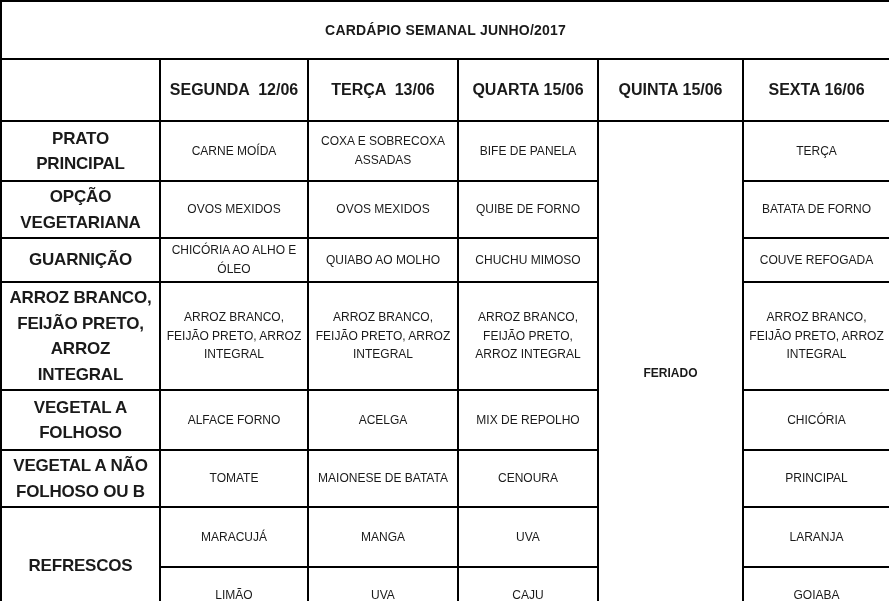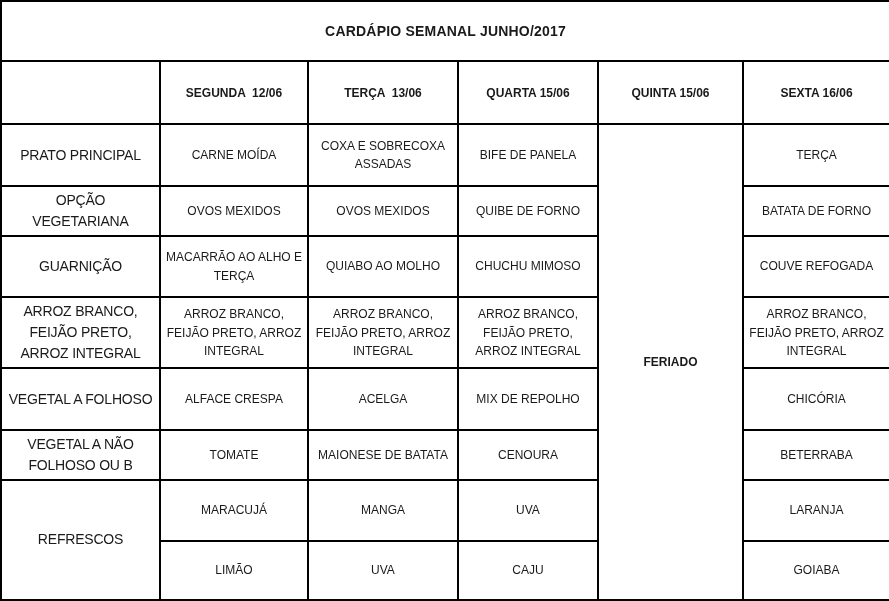--- a/index.html
+++ b/index.html
@@ -23,27 +23,27 @@
     padding: 2px 4px;
     overflow: hidden;
   }
   td.title-cell {
     font-weight: bold;
     font-size: 14px;
     letter-spacing: 0.2px;
   }
   th.day {
     font-weight: bold;
-    font-size: 12px;
+    font-size: 16px;
     white-space: pre;
   }
   td.label {
     text-align: left;
-    font-weight: normal;
-    font-size: 14px;
+    font-weight: bold;
+    font-size: 17px;
     letter-spacing: -0.2px;
     line-height: 1.5;
     padding-left: 7px;
     padding-right: 3px;
   }
   td.cell {
     font-size: 12px;
     line-height: 1.55;
   }
   td.holiday {
@@ -88,50 +88,50 @@
   </tr>
 
   <tr style="height:46px">
     <td class="label">OPÇÃO VEGETARIANA</td>
     <td class="cell">OVOS MEXIDOS</td>
     <td class="cell">OVOS MEXIDOS</td>
     <td class="cell">QUIBE DE FORNO</td>
     <td class="cell">BATATA DE FORNO</td>
   </tr>
 
-  <tr style="height:60px">
+  <tr style="height:44px">
     <td class="label">GUARNIÇÃO</td>
-    <td class="cell">MACARRÃO AO ALHO E TERÇA</td>
+    <td class="cell">CHICÓRIA AO ALHO E ÓLEO</td>
     <td class="cell">QUIABO AO MOLHO</td>
     <td class="cell">CHUCHU MIMOSO</td>
     <td class="cell">COUVE REFOGADA</td>
   </tr>
 
   <tr style="height:48px">
     <td class="label">ARROZ BRANCO, FEIJÃO PRETO, ARROZ INTEGRAL</td>
     <td class="cell">ARROZ BRANCO, FEIJÃO PRETO, ARROZ INTEGRAL</td>
     <td class="cell">ARROZ BRANCO, FEIJÃO PRETO, ARROZ INTEGRAL</td>
     <td class="cell">ARROZ BRANCO, FEIJÃO PRETO, ARROZ INTEGRAL</td>
     <td class="cell">ARROZ BRANCO, FEIJÃO PRETO, ARROZ INTEGRAL</td>
   </tr>
 
   <tr style="height:60px">
     <td class="label">VEGETAL A FOLHOSO</td>
-    <td class="cell">ALFACE CRESPA</td>
+    <td class="cell">ALFACE FORNO</td>
     <td class="cell">ACELGA</td>
     <td class="cell">MIX DE REPOLHO</td>
     <td class="cell">CHICÓRIA</td>
   </tr>
 
   <tr style="height:47px">
     <td class="label">VEGETAL A NÃO FOLHOSO OU B</td>
     <td class="cell">TOMATE</td>
     <td class="cell">MAIONESE DE BATATA</td>
     <td class="cell">CENOURA</td>
-    <td class="cell">BETERRABA</td>
+    <td class="cell">PRINCIPAL</td>
   </tr>
 
   <tr style="height:60px">
     <td class="label" rowspan="2">REFRESCOS</td>
     <td class="cell">MARACUJÁ</td>
     <td class="cell">MANGA</td>
     <td class="cell">UVA</td>
     <td class="cell">LARANJA</td>
   </tr>
 

